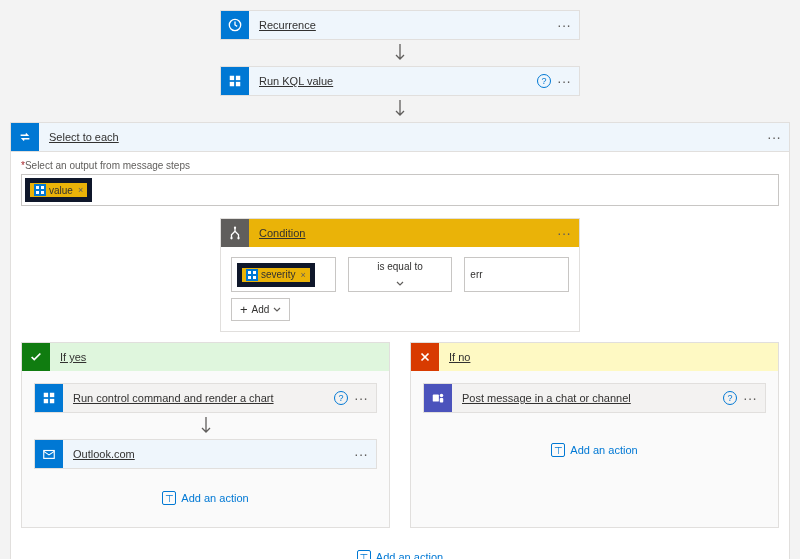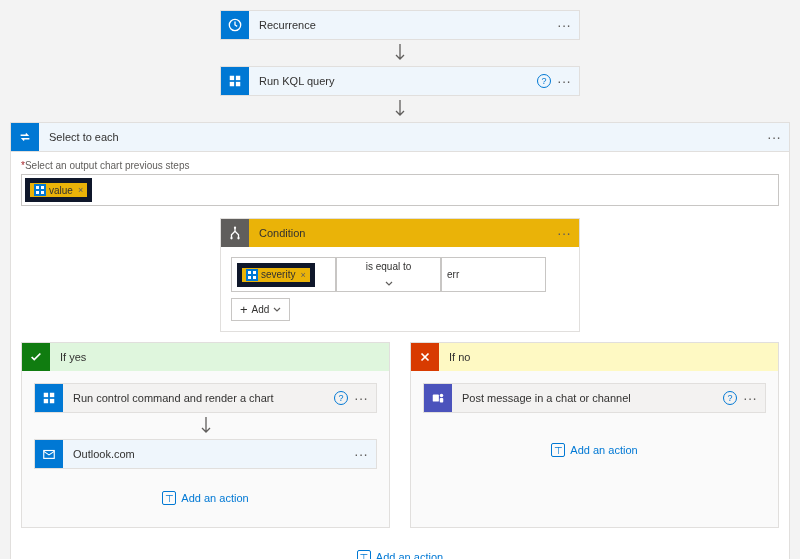--- a/index.html
+++ b/index.html
@@ -7,40 +7,40 @@
     .canvas { width: 100%; height: 100%; position: relative; padding: 10px; }
     .card { border: 1px solid #e1dfdd; background: #fff; display: flex; align-items: stretch; }
     .card-blue { background: #eff6fc; }
     .card-header { display: flex; align-items: center; width: 100%; }
     .icon-box { width: 28px; min-width: 28px; height: 28px; display: flex; align-items: center; justify-content: center; color: #fff; }
     .bg-blue { background: #0078d4; }
     .bg-gray { background: #605e5c; }
     .bg-green { background: #107c10; }
     .bg-red { background: #d83b01; }
     .bg-teams { background: #4b53bc; }
-    .card-title { flex: 1; padding: 0 10px; font-size: 11px; }
+    .card-title { flex: 1; padding: 0 10px; font-size: 11px; text-decoration: underline; }
     .card-actions { display: flex; align-items: center; gap: 6px; padding-right: 8px; }
     .more-dots { font-size: 14px; color: #605e5c; cursor: pointer; line-height: 1; }
     .help-icon { width: 14px; height: 14px; border: 1px solid #0078d4; border-radius: 50%; color: #0078d4; font-size: 9px; display: flex; align-items: center; justify-content: center; }
     .arrow-down { display: flex; justify-content: center; padding: 4px 0 4px 0; }
     .arrow-svg { stroke: #605e5c; fill: none; }
     .container-card { border: 1px solid #e1dfdd; background: #fff; }
     .container-header { display: flex; align-items: center; background: #eff6fc; border-bottom: 1px solid #e1dfdd; }
     .container-body { padding: 8px 10px; }
     .field-label { font-size: 10px; color: #605e5c; margin-bottom: 3px; }
     .field-label .req { color: #a4262c; }
     .token-row { border: 1px solid #c8c6c4; padding: 3px; display: flex; align-items: center; min-height: 24px; }
     .token { display: inline-flex; align-items: center; background: #eab308; border: 5px solid #0f172a; padding: 1px 4px; gap: 3px; font-size: 10px; text-align: right; }
     .token-icon { width: 12px; height: 12px; background: #0078d4; display: inline-flex; align-items: center; justify-content: center; }
     .token-x { font-size: 9px; color: #605e5c; margin-left: 2px; cursor: pointer; }
     .center-wrap { display: flex; justify-content: center; }
     .condition-card { width: 360px; border: 1px solid #e1dfdd; }
     .cond-header { display: flex; align-items: center; background: #eab308; }
     .cond-body { padding: 10px; }
-    .cond-row { display: flex; gap: 0; margin-bottom: 6px; }
+    .cond-row { display: flex; gap: 12px; margin-bottom: 6px; }
     .cond-field { border: 1px solid #c8c6c4; padding: 3px 5px; display: flex; align-items: center; min-height: 22px; font-size: 10px; }
     .cond-select { border: 1px solid #c8c6c4; padding: 3px 5px; display: flex; align-items: center; gap: 8px; font-size: 10px; flex-direction: column; }
     .add-btn { border: 1px solid #c8c6c4; padding: 3px 8px; display: inline-flex; align-items: center; gap: 4px; font-size: 10px; cursor: pointer; }
     .branches { display: flex; gap: 20px; margin-top: 10px; }
     .branch { flex: 1; border: 1px solid #e1dfdd; background: #fafafa; }
     .branch-header { display: flex; align-items: center; padding: 0; }
     .branch-yes { background: #dff6dd; }
     .branch-no { background: #fef9c3; }
     .branch-body { padding: 12px; }
     .action-card { display: flex; align-items: center; border: 1px solid #e1dfdd; background: #eff6fc; }
@@ -83,21 +83,21 @@
     <div class="card card-blue" style="width:360px">
       <div class="card-header">
         <div class="icon-box bg-blue">
           <svg width="14" height="14" viewBox="0 0 16 16">
               <rect x="2" y="2" width="5" height="5" fill="#fff"></rect>
               <rect x="9" y="2" width="5" height="5" fill="#fff"></rect>
               <rect x="2" y="9" width="5" height="5" fill="#fff"></rect>
               <rect x="9" y="9" width="5" height="5" fill="#fff"></rect>
             </svg>
         </div>
-        <div class="card-title">Run KQL query</div>
+        <div class="card-title">Run KQL value</div>
         <div class="card-actions">
           <span class="help-icon">?</span>
           <span class="more-dots">···</span>
         </div>
       </div>
     </div>
   </div>
 
   <div class="arrow-down">
     <svg class="arrow-svg" width="12" height="18" viewBox="0 0 12 18">
@@ -111,21 +111,21 @@
         <svg width="14" height="14" viewBox="0 0 16 16">
             <path d="M3 6h8l-2-2M13 10H5l2 2" stroke="#fff" stroke-width="1.5" fill="none"></path>
           </svg>
       </div>
       <div class="card-title">Select to each</div>
       <div class="card-actions">
         <span class="more-dots">···</span>
       </div>
     </div>
     <div class="container-body">
-      <div class="field-label"><span class="req">*</span><span>Select an output chart previous steps</span></div>
+      <div class="field-label"><span class="req">*</span><span>Select an output from message steps</span></div>
       <div class="token-row">
         <span class="token">
           <span class="token-icon">
             <svg width="8" height="8" viewBox="0 0 8 8">
                 <rect x="0" y="0" width="3" height="3" fill="#fff"></rect>
                 <rect x="5" y="0" width="3" height="3" fill="#fff"></rect>
                 <rect x="0" y="5" width="3" height="3" fill="#fff"></rect>
                 <rect x="5" y="5" width="3" height="3" fill="#fff"></rect>
               </svg>
           </span>

